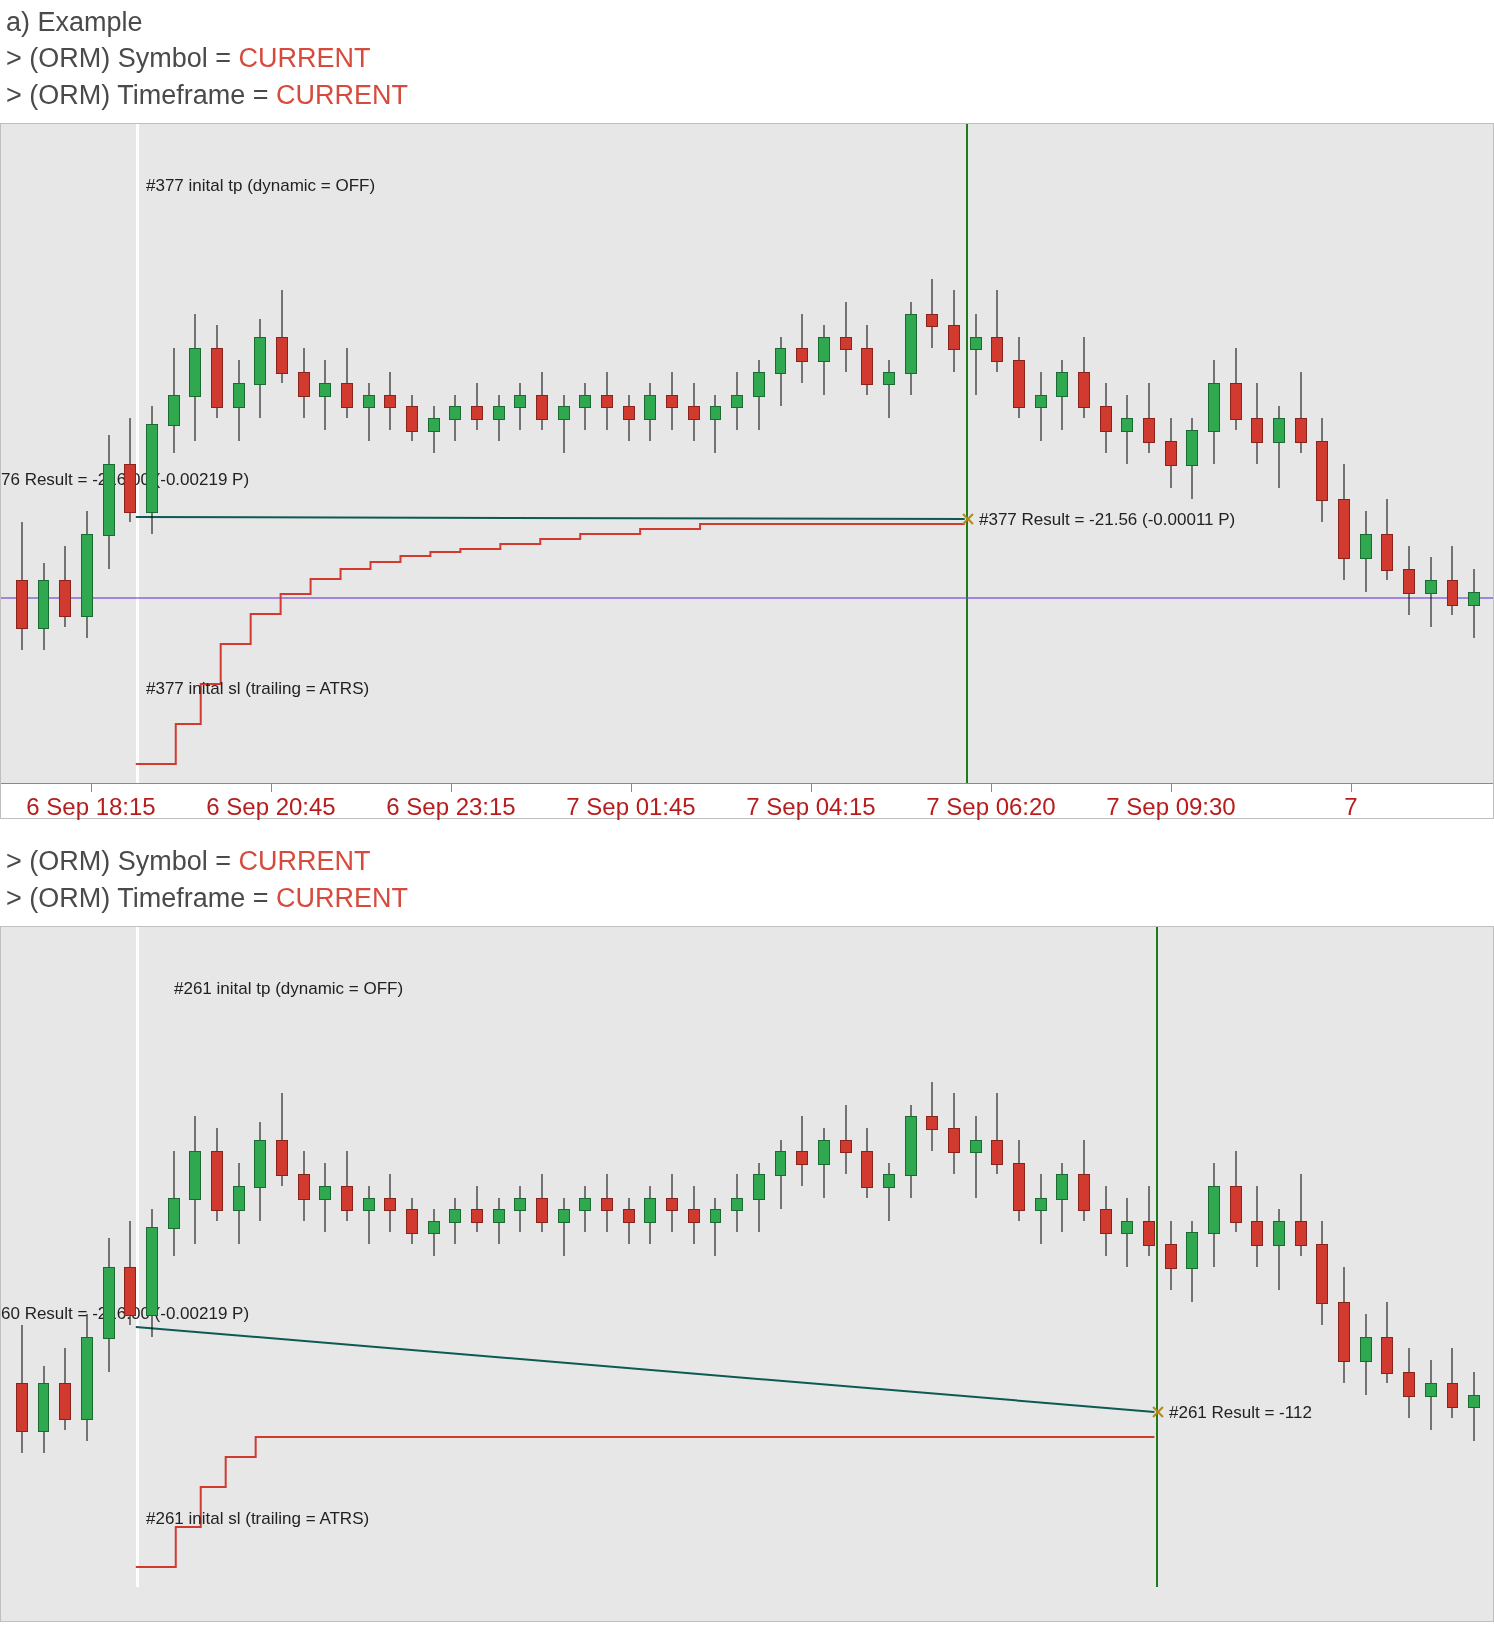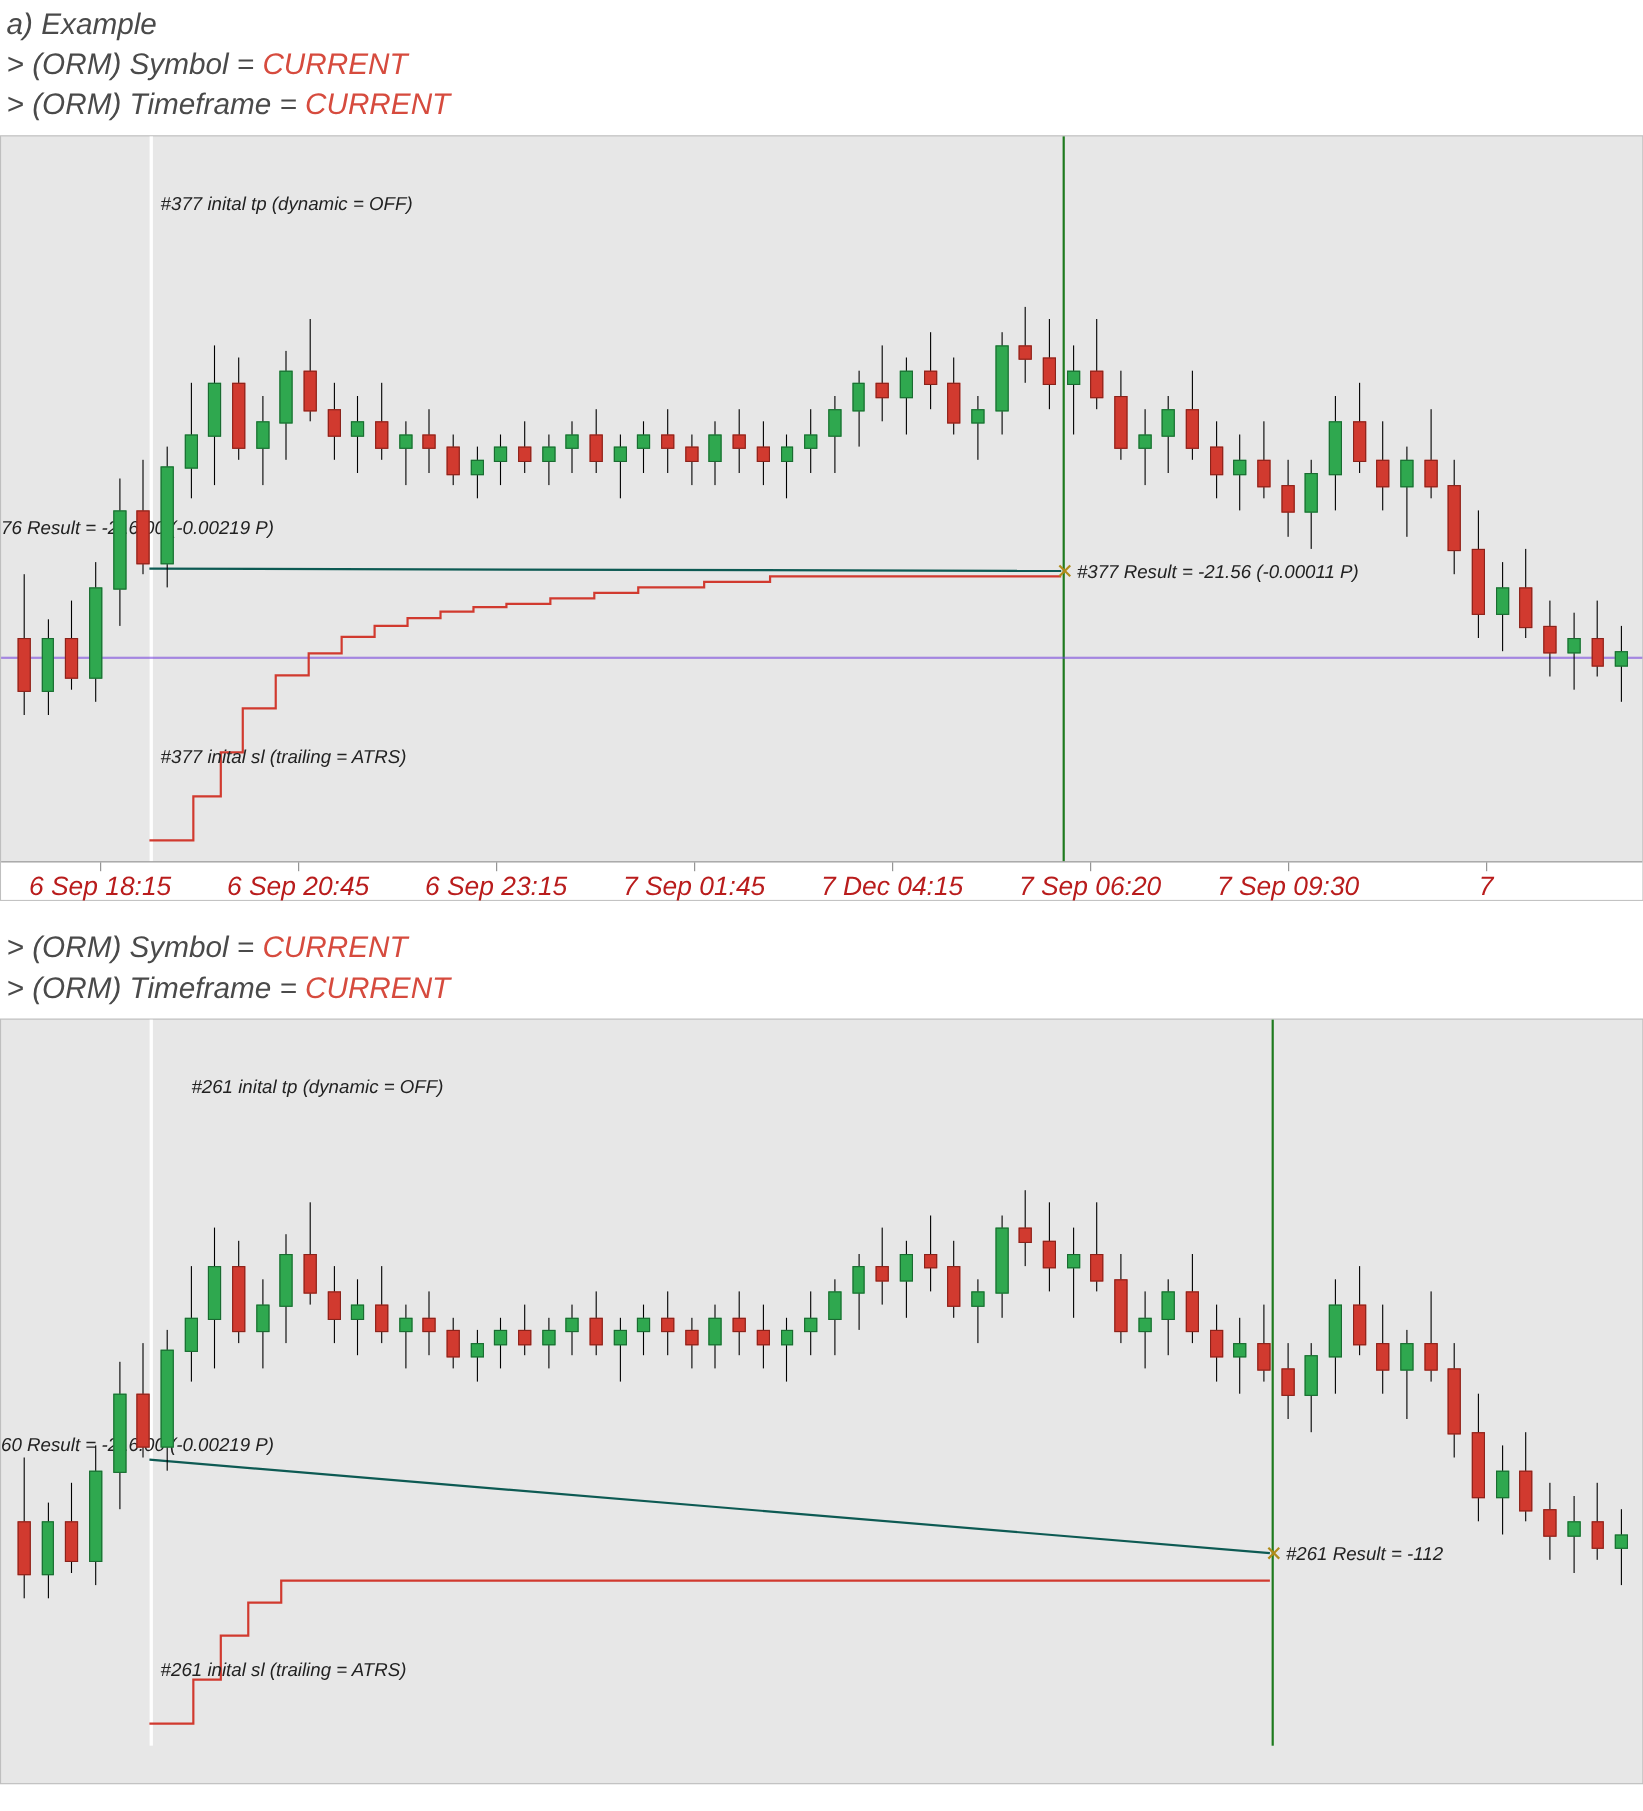--- a/index.html
+++ b/index.html
@@ -1,17 +1,17 @@
 <!DOCTYPE html>
 <html><head>
 <meta charset="utf-8">
 <style>
   html,body{margin:0;padding:0;background:#fff;font-family:"Segoe UI",Arial,sans-serif;color:#4a4a4a;}
   .page{width:1494px;}
-  .example-block{margin:0 0 20px 0;font-style:italic;}
+  .example-block{margin:0 0 20px 0;}
   .example-header{padding:4px 6px 10px 6px;font-size:27px;line-height:1.35;font-weight:400;}
   .value{color:#d64b3e;}
   .chart-wrap{position:relative;height:694px;background:#e7e7e7;border:1px solid #bfbfbf;}
   .chart-area{position:absolute;left:0;right:0;top:0;bottom:34px;}
   .x-axis{position:absolute;left:0;right:0;bottom:0;height:34px;background:#fff;border-top:1px solid #8a8a8a;}
   .x-tick{position:absolute;top:0;height:100%;}
   .x-tick .tick-mark{position:absolute;left:0;top:0;width:1px;height:8px;background:#8a8a8a;}
   .x-tick .tick-label{position:absolute;top:9px;left:0;transform:translateX(-50%);font-size:24px;color:#b91c1c;white-space:nowrap;}
   .svg-layer{position:absolute;inset:0;width:100%;height:100%;}
   .candle-layer{position:absolute;inset:0;}
@@ -352,21 +352,21 @@
           <div class="x-tick" style="left:450px;">
       <div class="tick-mark"></div>
       <div class="tick-label">6 Sep 23:15</div>
     </div>
           <div class="x-tick" style="left:630px;">
       <div class="tick-mark"></div>
       <div class="tick-label">7 Sep 01:45</div>
     </div>
           <div class="x-tick" style="left:810px;">
       <div class="tick-mark"></div>
-      <div class="tick-label">7 Dec 04:15</div>
+      <div class="tick-label">7 Sep 04:15</div>
     </div>
           <div class="x-tick" style="left:990px;">
       <div class="tick-mark"></div>
       <div class="tick-label">7 Sep 06:20</div>
     </div>
           <div class="x-tick" style="left:1170px;">
       <div class="tick-mark"></div>
       <div class="tick-label">7 Sep 09:30</div>
     </div>
           <div class="x-tick" style="left:1350px;">

